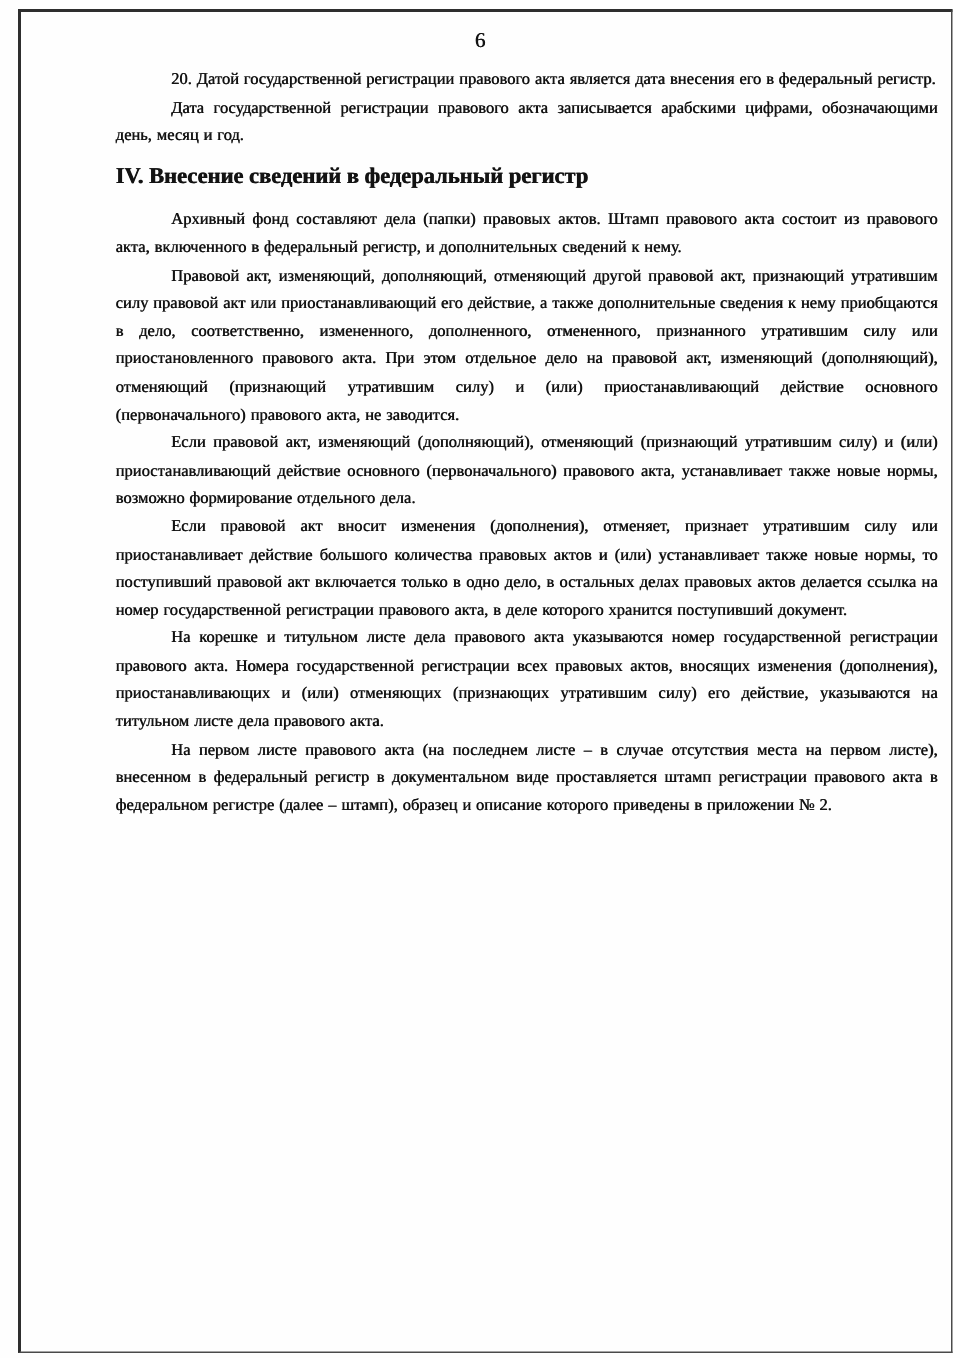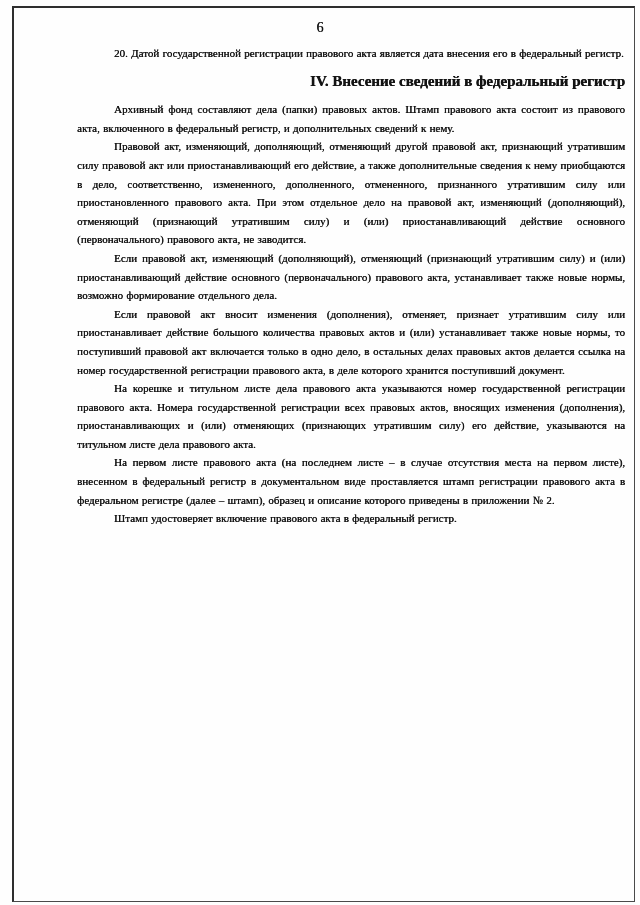--- a/index.html
+++ b/index.html
@@ -46,40 +46,40 @@
     line-height: 18.6px;
     text-align: justify;
     text-indent: 37px;
     text-shadow: 0.35px 0 0 currentColor; 
     word-spacing: 0.5px;
   }
   .heading {
     font-size: 15px;
     line-height: 18.6px;
     font-weight: bold;
-    text-align: right;
+    text-align: left;
     text-indent: 0;
     margin: 9px 0 10px 0;
     text-shadow: 0.4px 0 0 currentColor;
   }
 </style>
 </head>
 <body>
 
 <div class="page">
   <div class="frame"></div>
 
   <div class="page-number">6</div>
 
   <div class="content">
     <p class="para">20. Датой государственной регистрации правового акта является дата внесения его в федеральный регистр.</p>
+    <p class="para">Дата государственной регистрации правового акта записывается арабскими цифрами, обозначающими день, месяц и год.</p>
 
     <h2 class="heading">IV. Внесение сведений в федеральный регистр</h2>
 
     <p class="para">Архивный фонд составляют дела (папки) правовых актов. Штамп правового акта состоит из правового акта, включенного в федеральный регистр, и дополнительных сведений к нему.</p>
     <p class="para">Правовой акт, изменяющий, дополняющий, отменяющий другой правовой акт, признающий утратившим силу правовой акт или приостанавливающий его действие, а также дополнительные сведения к нему приобщаются в дело, соответственно, измененного, дополненного, отмененного, признанного утратившим силу или приостановленного правового акта. При этом отдельное дело на правовой акт, изменяющий (дополняющий), отменяющий (признающий утратившим силу) и (или) приостанавливающий действие основного (первоначального) правового акта, не заводится.</p>
     <p class="para">Если правовой акт, изменяющий (дополняющий), отменяющий (признающий утратившим силу) и (или) приостанавливающий действие основного (первоначального) правового акта, устанавливает также новые нормы, возможно формирование отдельного дела.</p>
     <p class="para">Если правовой акт вносит изменения (дополнения), отменяет, признает утратившим силу или приостанавливает действие большого количества правовых актов и (или) устанавливает также новые нормы, то поступивший правовой акт включается только в одно дело, в остальных делах правовых актов делается ссылка на номер государственной регистрации правового акта, в деле которого хранится поступивший документ.</p>
     <p class="para">На корешке и титульном листе дела правового акта указываются номер государственной регистрации правового акта. Номера государственной регистрации всех правовых актов, вносящих изменения (дополнения), приостанавливающих и (или) отменяющих (признающих утратившим силу) его действие, указываются на титульном листе дела правового акта.</p>
     <p class="para">На первом листе правового акта (на последнем листе – в случае отсутствия места на первом листе), внесенном в федеральный регистр в документальном виде проставляется штамп регистрации правового акта в федеральном регистре (далее – штамп), образец и описание которого приведены в приложении № 2.</p>
-    <p class="para">Штамп удостоверяет включение правового акта в федеральный регистр.</p>
   </div>
 </div>
 
 </body></html>

